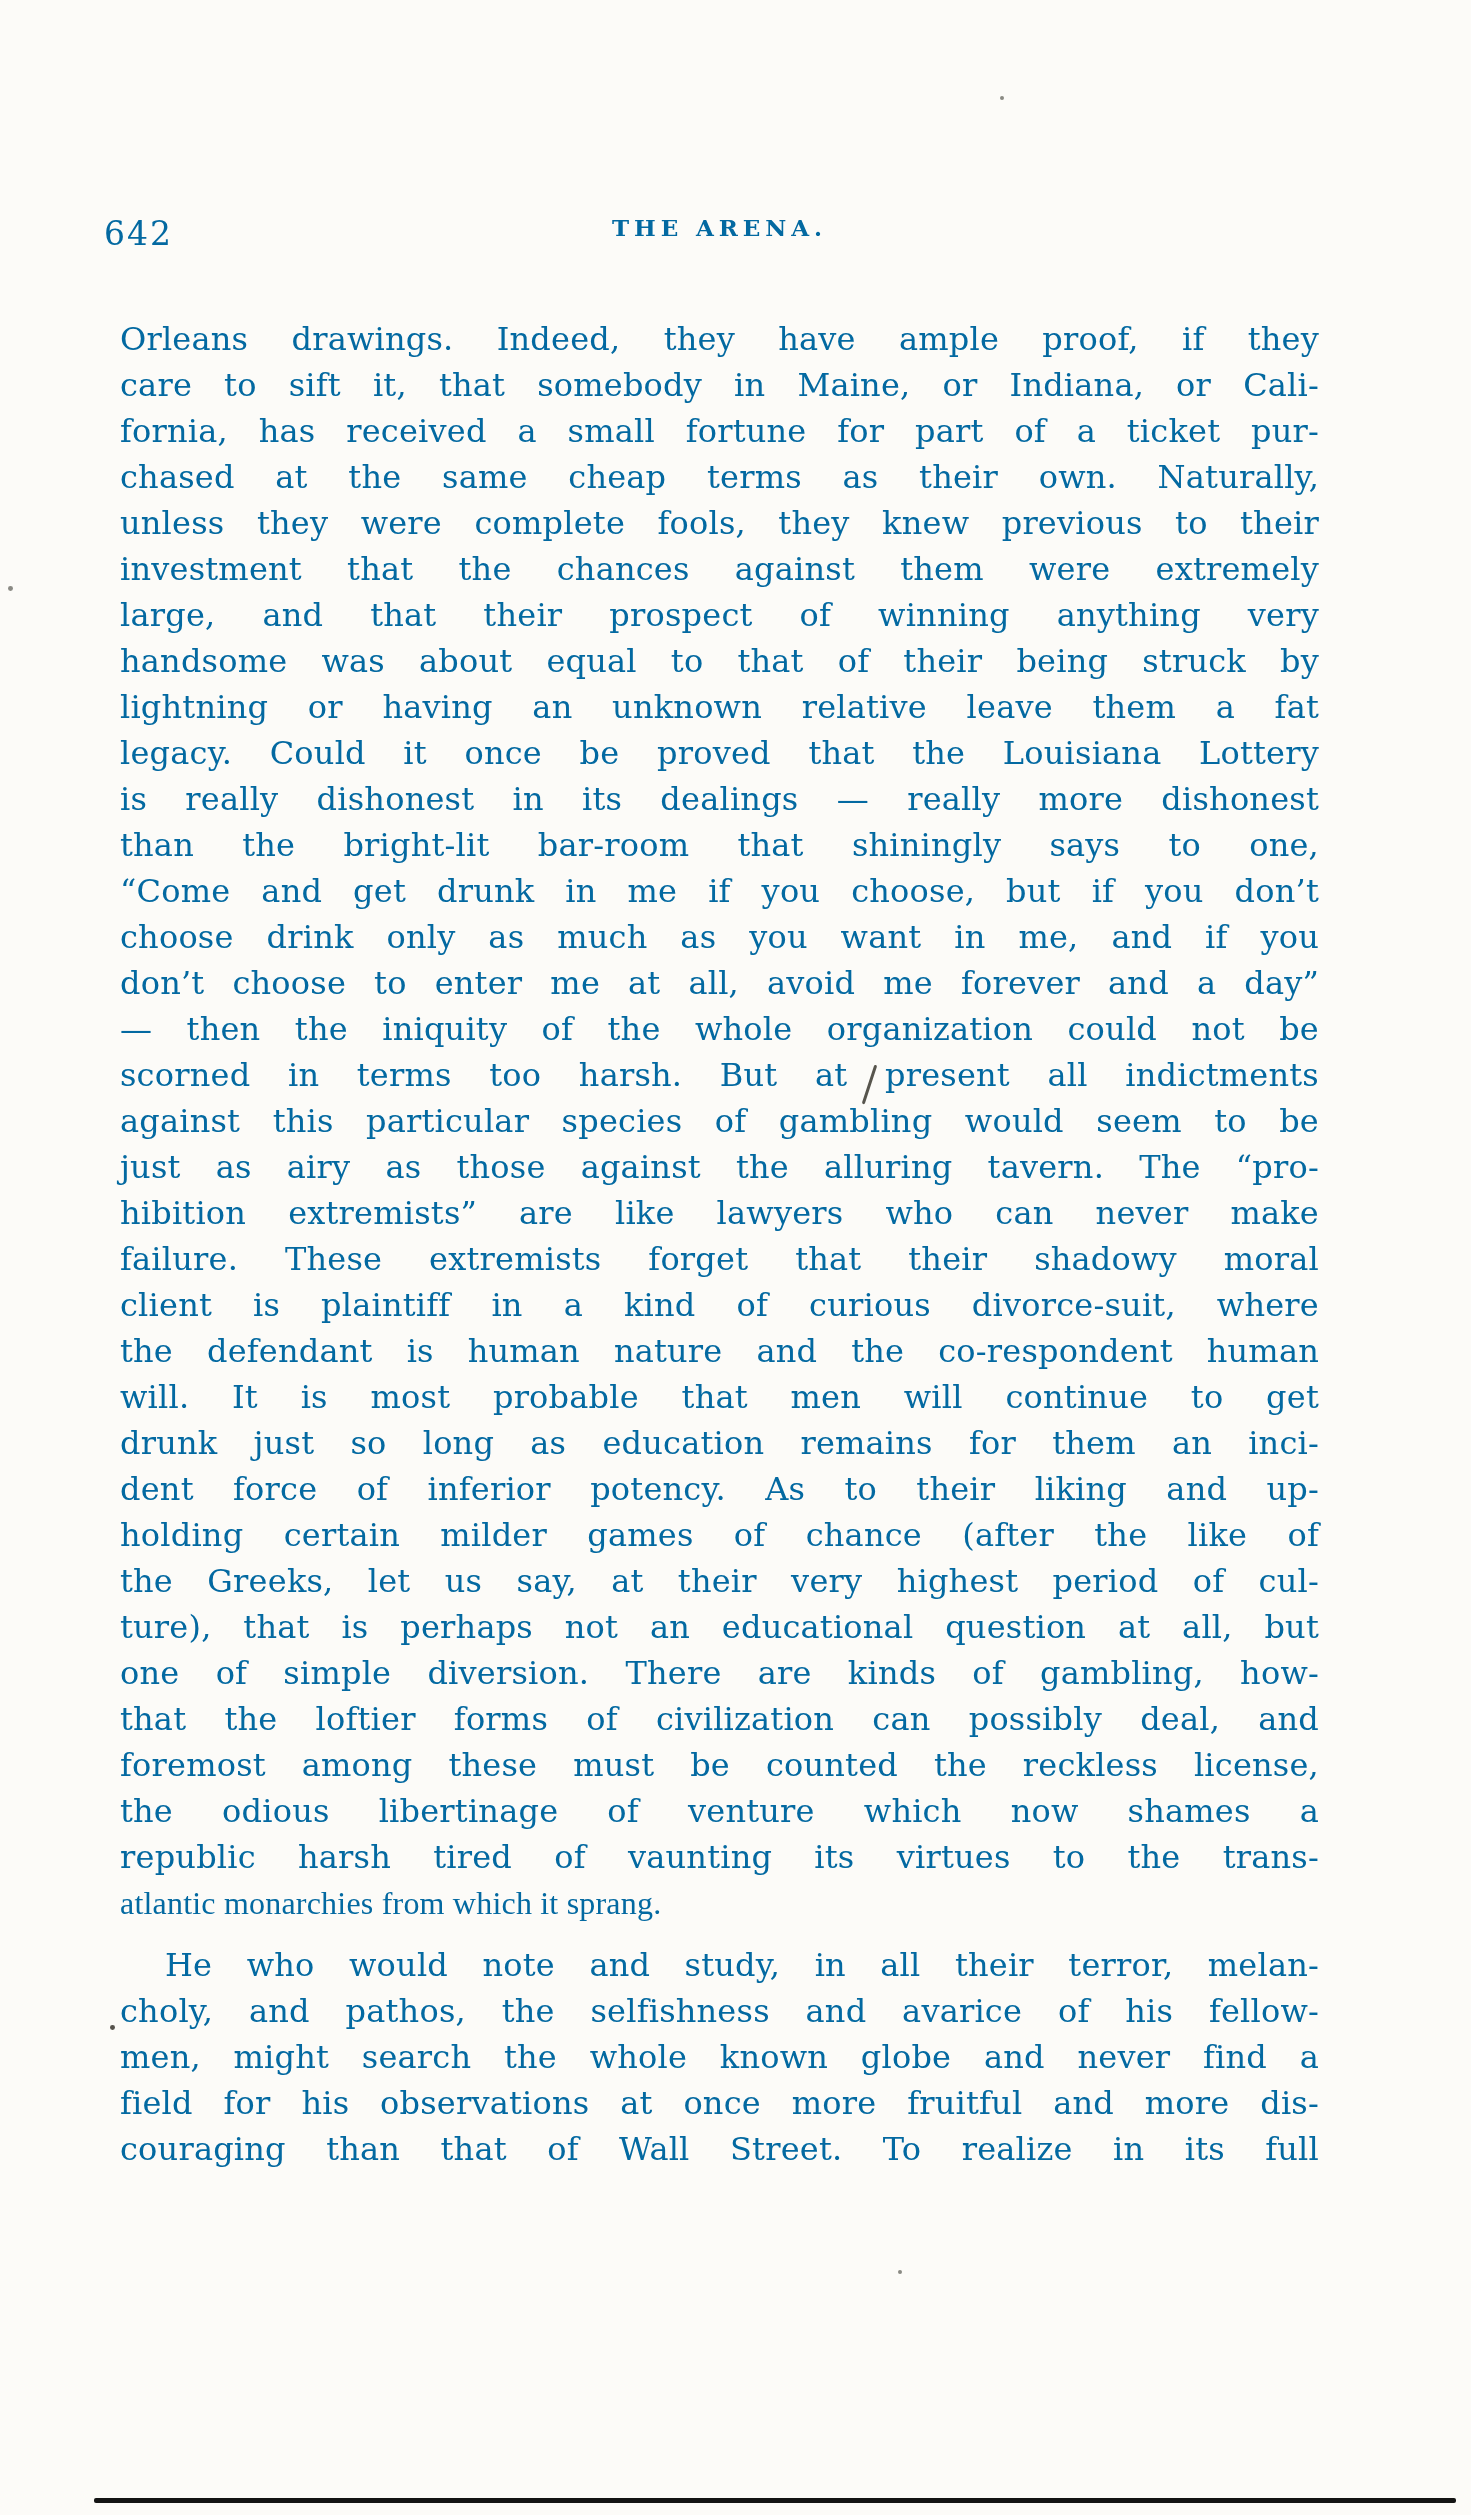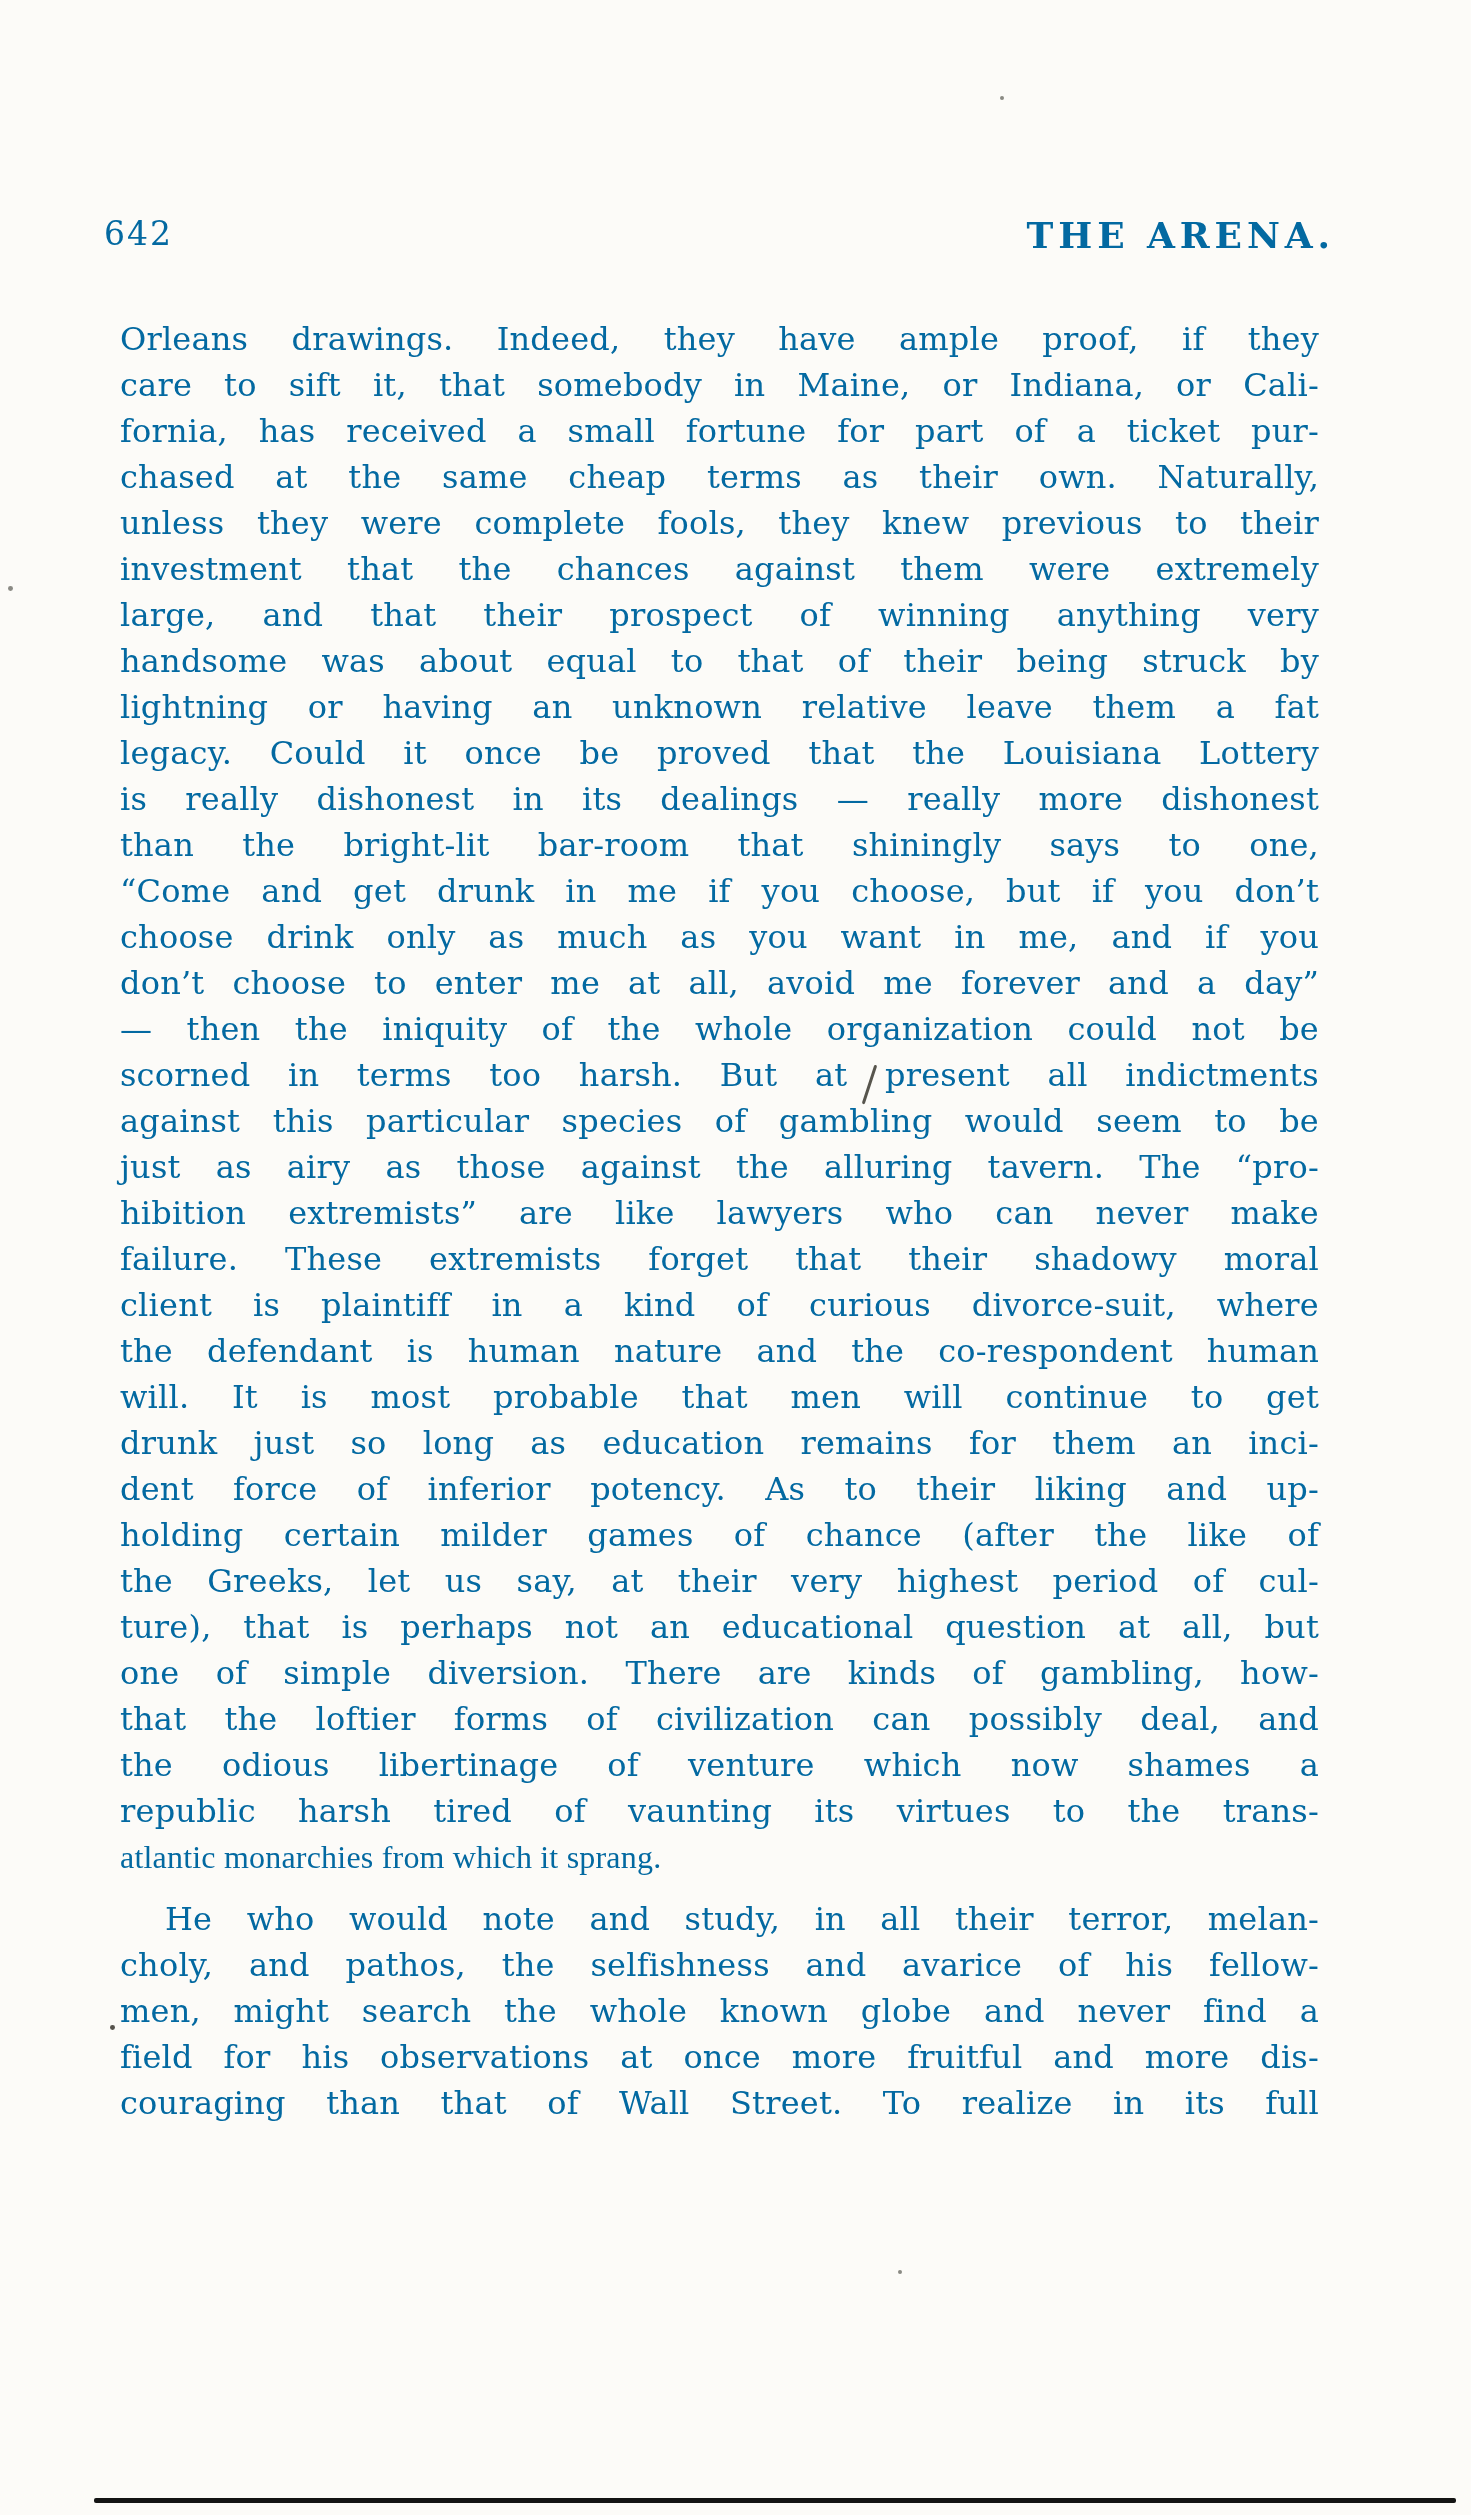--- a/index.html
+++ b/index.html
@@ -28,22 +28,22 @@
     left: 0;
     top: 3.9px;
     font-size: 33px;
     letter-spacing: 2px;
   }
   .running-title {
     position: absolute;
     left: 0;
     right: 0;
     top: 3.9px;
-    text-align: right;
-    font-size: 36px;
+    text-align: center;
+    font-size: 23px;
     font-weight: 700;
     letter-spacing: 4.9px;
   }
   .text-block {
     position: absolute;
     top: 300px;
     left: 104px;
     width: 1231px;
     font-size: 32px;
     line-height: 46px;
@@ -129,20 +129,21 @@
         <div class="line">client is plaintiff in a kind of curious divorce-suit, where</div>
         <div class="line">the defendant is human nature and the co-respondent human</div>
         <div class="line">will. It is most probable that men will continue to get</div>
         <div class="line">drunk just so long as education remains for them an inci-</div>
         <div class="line">dent force of inferior potency. As to their liking and up-</div>
         <div class="line">holding certain milder games of chance (after the like of</div>
         <div class="line">the Greeks, let us say, at their very highest period of cul-</div>
         <div class="line">ture), that is perhaps not an educational question at all, but</div>
         <div class="line">one of simple diversion. There are kinds of gambling, how-</div>
         <div class="line">that the loftier forms of civilization can possibly deal, and</div>
+        <div class="line">foremost among these must be counted the reckless license,</div>
         <div class="line">the odious libertinage of venture which now shames a</div>
         <div class="line">republic harsh tired of vaunting its virtues to the trans-</div>
         <div class="line last">atlantic monarchies from which it sprang.</div>
       </div>
       <div class="paragraph">
         <div class="line indent">He who would note and study, in all their terror, melan-</div>
         <div class="line">choly, and pathos, the selfishness and avarice of his fellow-</div>
         <div class="line">men, might search the whole known globe and never find a</div>
         <div class="line">field for his observations at once more fruitful and more dis-</div>
         <div class="line">couraging than that of Wall Street. To realize in its full</div>

